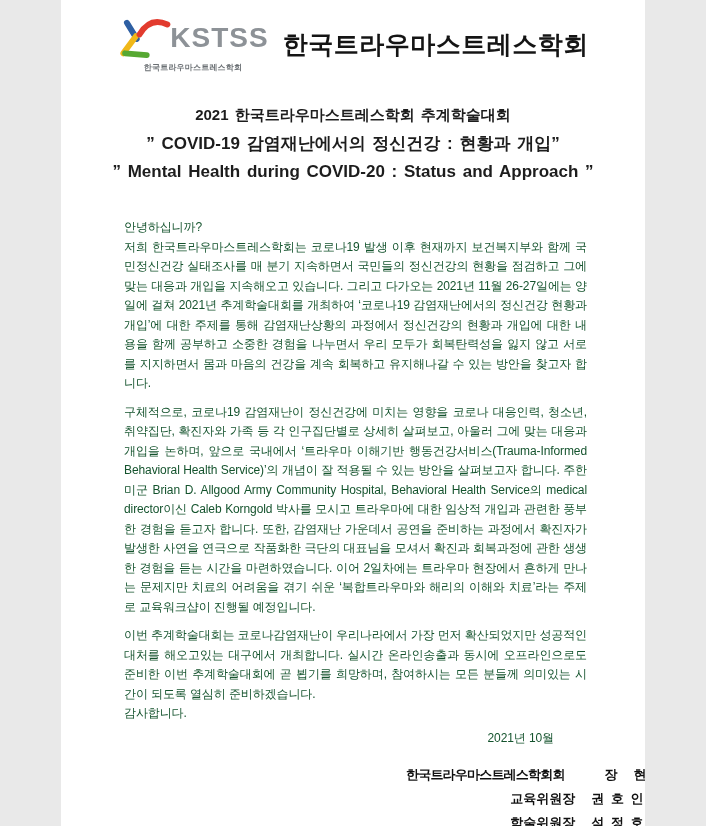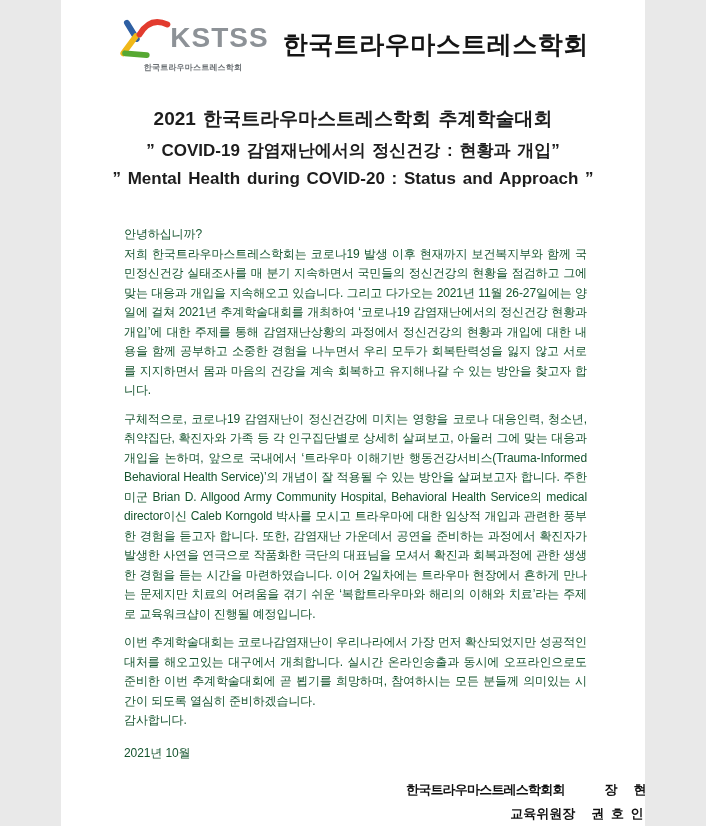--- a/index.html
+++ b/index.html
@@ -12,32 +12,32 @@
   .header { padding-top:16px; display:flex; justify-content:center; align-items:center; gap:14px; }
   .logo { display:flex; flex-direction:column; align-items:center; }
   .logo-top { display:flex; align-items:center; }
   .logo-icon { width:54px; height:44px; margin-right:-1px; }
   .logo-icon path { fill:none; stroke-width:6.5; stroke-linecap:round; }
   .logo-acronym { font-size:28px; font-weight:bold; color:#8d9297; letter-spacing:1px; line-height:1; }
   .logo-caption { font-size:8px; font-weight:bold; color:#6a6f73; letter-spacing:0.2px; margin-top:2px; }
   .org-name { margin:0; font-size:25px; font-weight:800; color:#141414; letter-spacing:0.5px; }
   
   .titles { margin-top:33px; text-align:center; color:#1d1d1d; font-weight:bold; }
-  .title-main { font-size:19px; margin-bottom:7px; word-spacing:2px; }
+  .title-main { font-size:15px; margin-bottom:7px; word-spacing:2px; }
   .title-sub  { font-size:17px; margin-bottom:7px; word-spacing:2px; }
   
   .body-text {
     margin:36px 58px 0 63px;
     font-size:12px; line-height:19.5px; color:#14532d;
     text-align:justify; letter-spacing:-0.1px;
   }
   .body-text p { margin:0 0 9px 0; }
   .body-text p.greeting { margin-bottom:0; }
   .body-text p.no-gap  { margin-bottom:0; }
-  .date-line { padding-right:33px; margin-top:13px; }
+  .date-line { text-align:right; padding-right:33px; margin-top:5px; }
   
   .signature { margin-top:15px; margin-left:345px; font-size:13px; font-weight:bold; color:#101010; line-height:24px; }
   .sig-row { display:flex; white-space:pre; }
   .sig-org  { width:148px; letter-spacing:-0.8px; }
   .sig-role { width:70px; }
   .sig-name { margin-left:16px; letter-spacing:1.5px; }
 </style>
 </head>
 <body>
 

